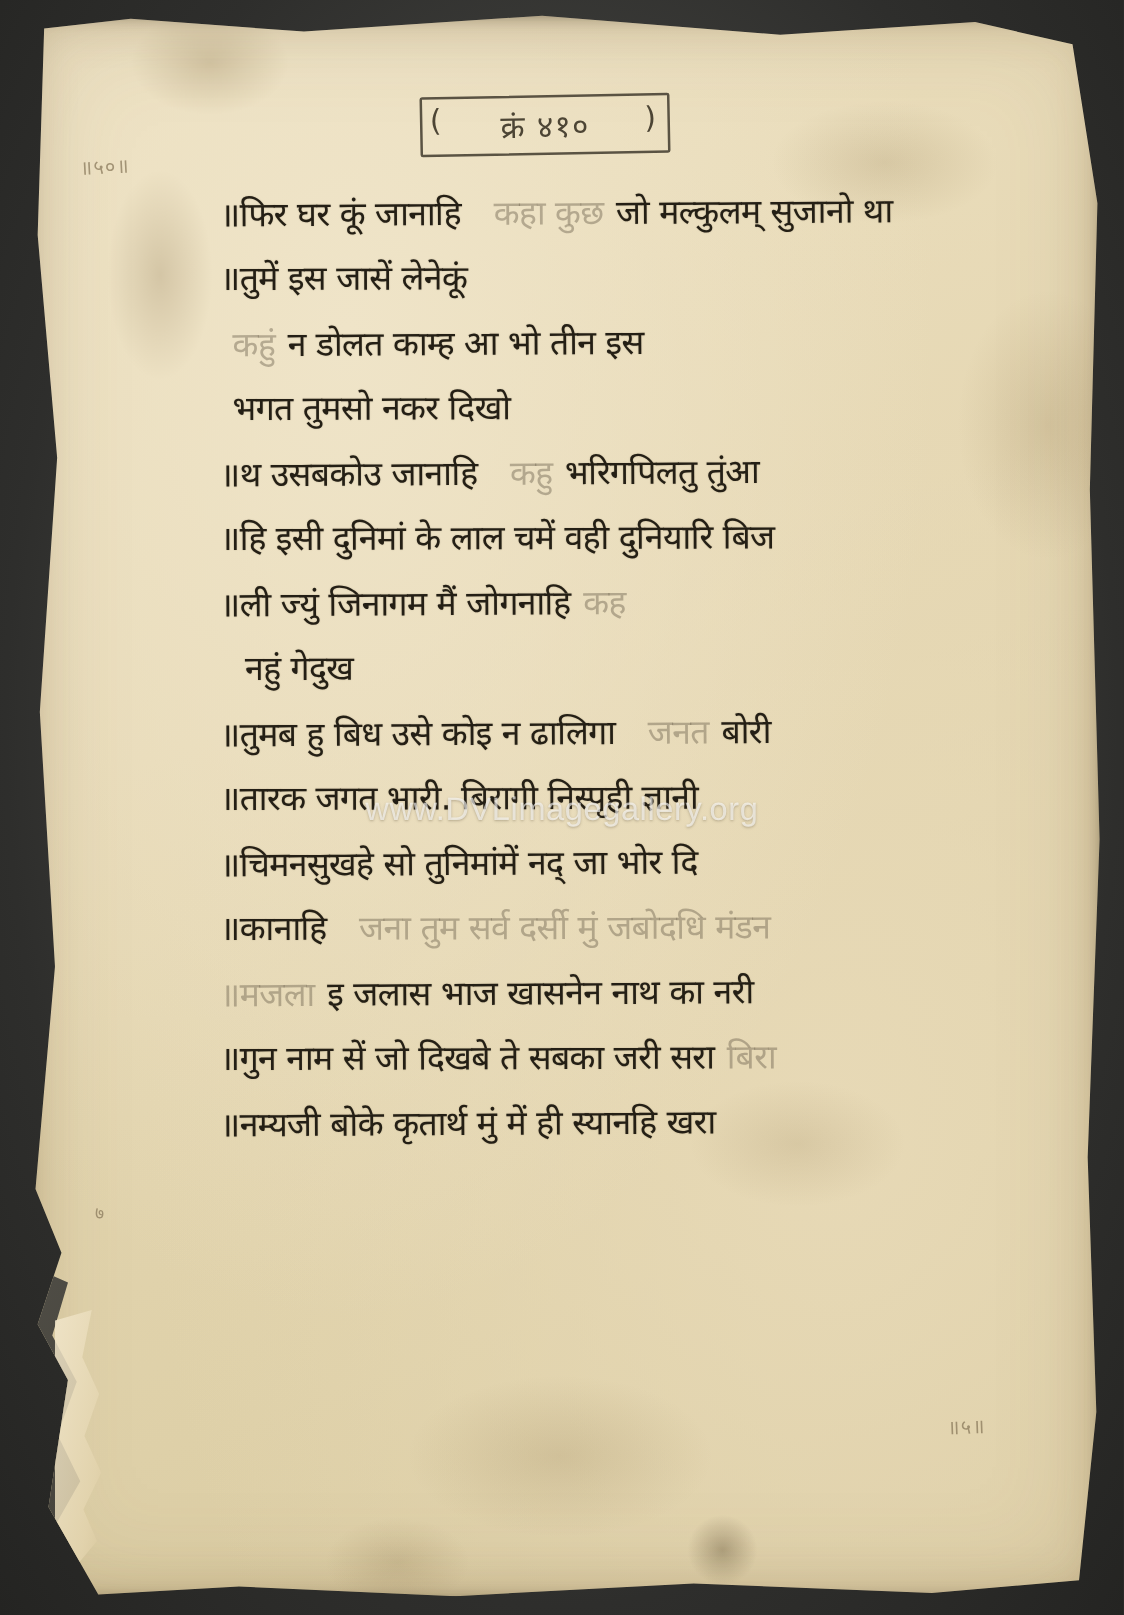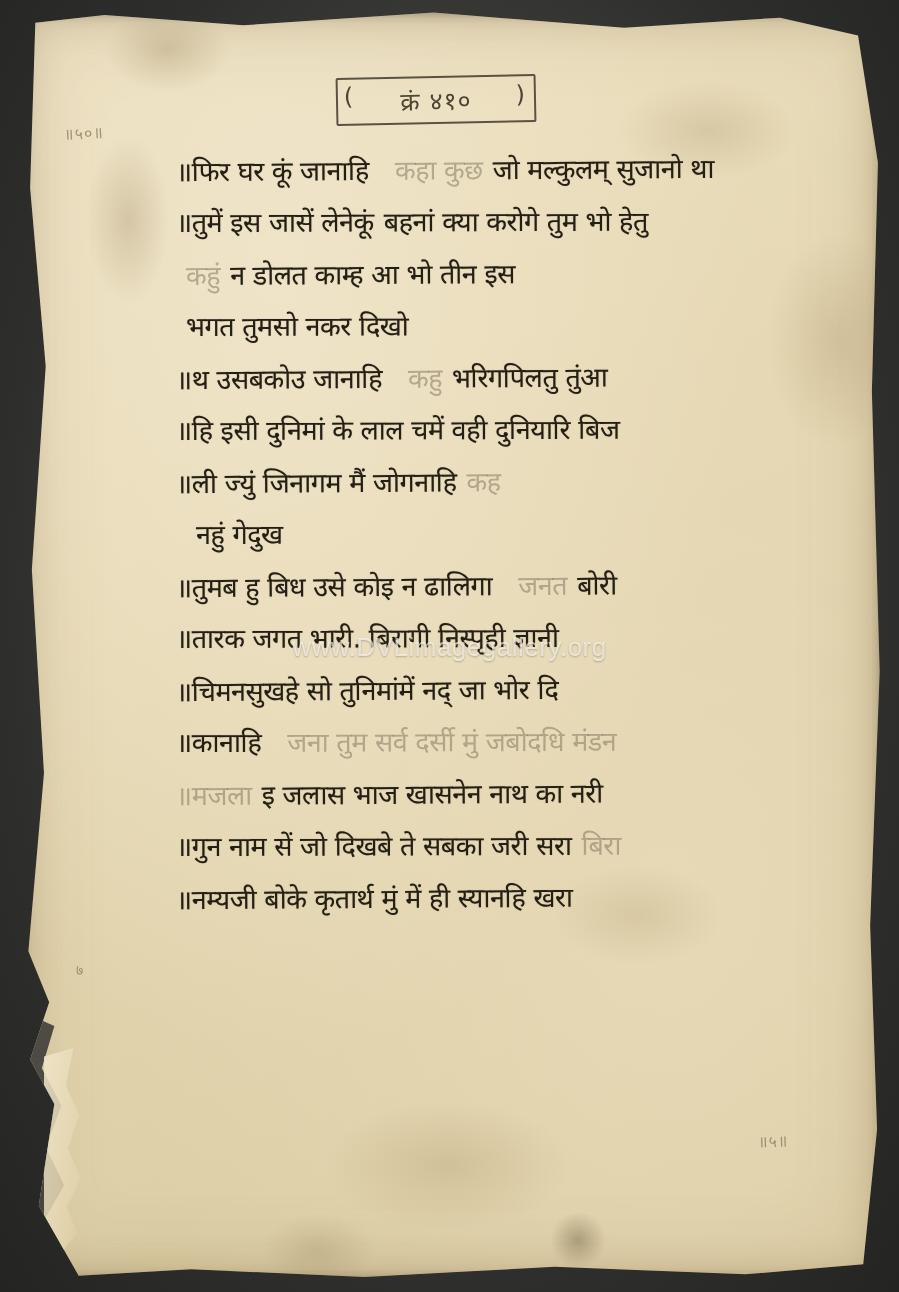--- a/index.html
+++ b/index.html
@@ -205,21 +205,20 @@
         <div class="line">
           <span class="seg strong">॥फिर घर कूं जानाहि</span>
           <span class="gap-m"></span>
           <span class="seg faded">कहा कुछ</span>
           <span class="gap-s"></span>
           <span class="seg strong">जो मल्कुलम् सुजानो था</span>
         </div>
         <div class="line">
           <span class="seg strong">॥तुमें इस जासें लेनेकूं</span>
           <span class="gap-s"></span>
-          <span class="seg strong">बहनां क्या करोगे तुम भो हेतु</span>
         </div>
         <div class="line">
           <span class="gap-s"></span>
           <span class="seg faded">कहुं</span>
           <span class="gap-s"></span>
           <span class="seg strong">न डोलत काम्ह आ भो तीन इस</span>
         </div>
         <div class="line">
           <span class="gap-s"></span>
           <span class="seg strong">भगत तुमसो नकर दिखो</span>

